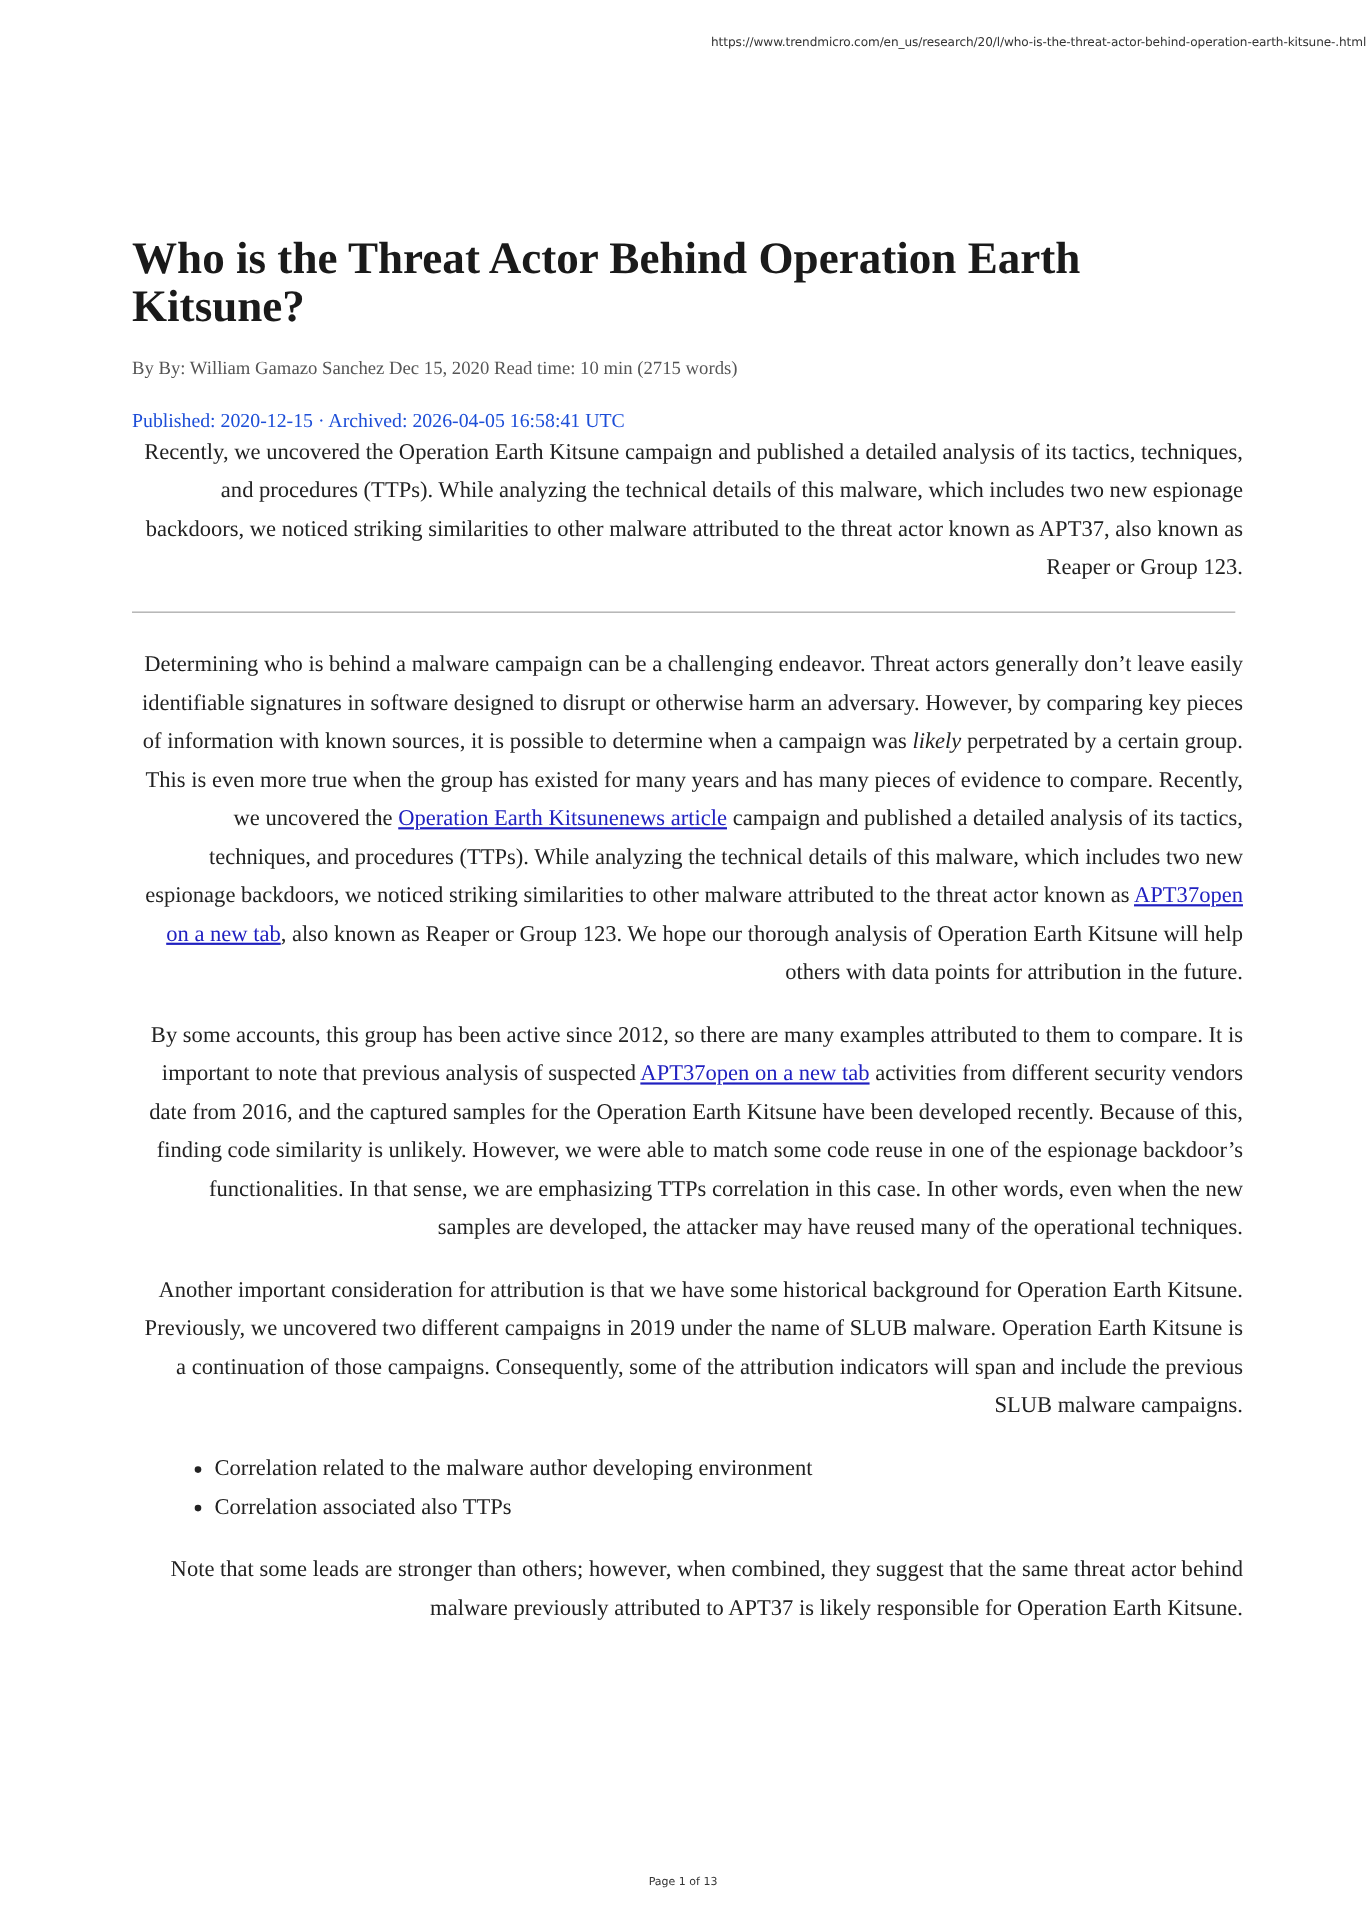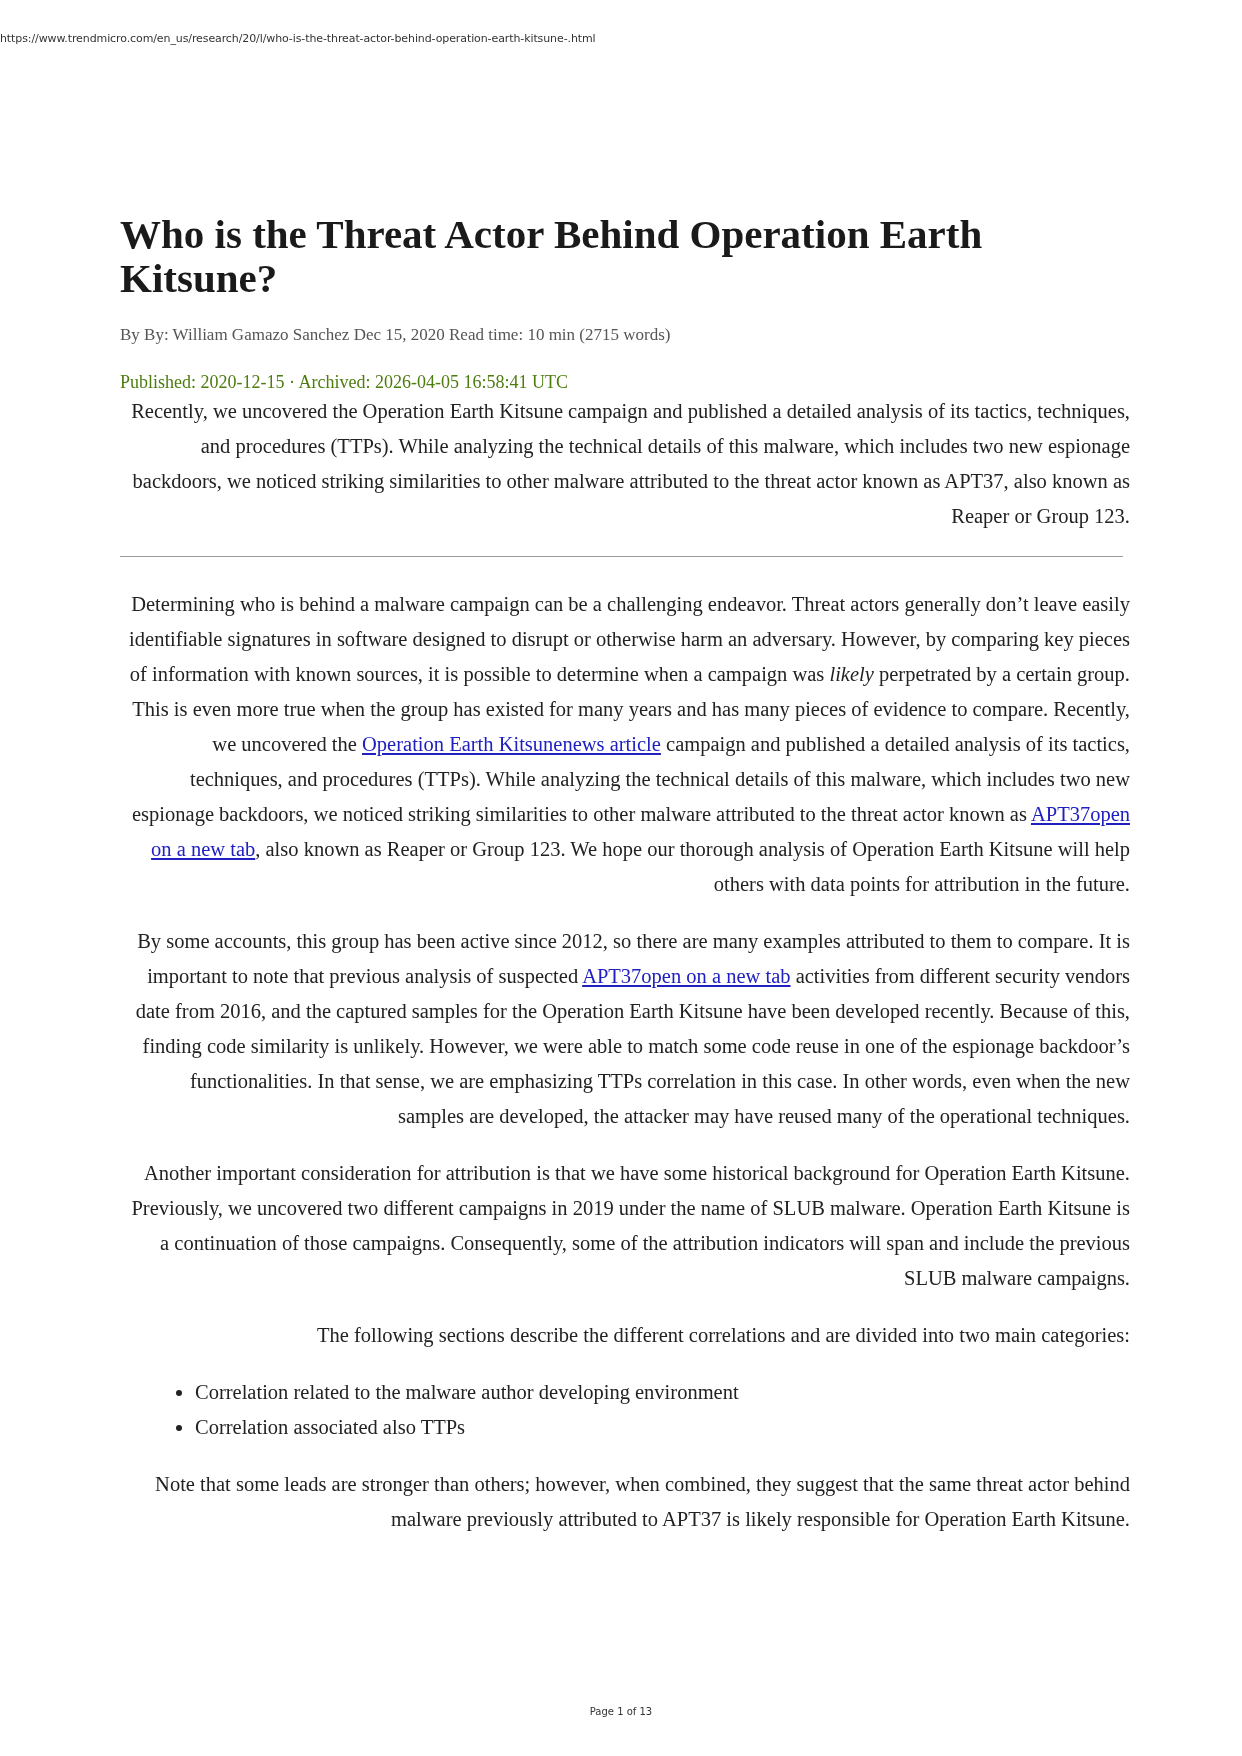--- a/index.html
+++ b/index.html
@@ -13,21 +13,21 @@
       position: relative;
       overflow: hidden;
       color: #222222;
       font-family: "Liberation Serif", "DejaVu Serif", serif;
     }
     .page-url {
       position: absolute;
       top: 32px;
       left: 0;
       width: 1242px;
-      text-align: left;
+      text-align: right;
       font-family: "DejaVu Sans", "Liberation Sans", sans-serif;
       font-size: 11px;
       color: #333333;
       letter-spacing: -0.1px;
     }
     .content {
       position: absolute;
       left: 120px;
       top: 212px;
       width: 1010px;
@@ -43,21 +43,21 @@
     .byline {
       margin-top: 22px;
       font-size: 17px;
       line-height: 26px;
       color: #555555;
     }
     .meta {
       margin-top: 22px;
       font-size: 18px;
       line-height: 24px;
-      color: #4d7c0f;
+      color: #1d4ed8;
     }
     .body-text p {
       margin: 0 0 22px 0;
       font-size: 20.5px;
       line-height: 35px;
       color: #222222;
       text-align: right;
     }
     .intro {
       margin-top: 24px;
@@ -108,21 +108,20 @@
     <p class="intro">Recently, we uncovered the Operation Earth Kitsune campaign and published a detailed analysis of its tactics, techniques, and procedures (TTPs). While analyzing the technical details of this malware, which includes two new espionage backdoors, we noticed striking similarities to other malware attributed to the threat actor known as APT37, also known as Reaper or Group 123.</p>
 
     <hr class="divider">
 
     <p><span>Determining who is behind a malware campaign can be a challenging endeavor. Threat actors generally don’t leave easily identifiable signatures in software designed to disrupt or otherwise harm an adversary. However, by comparing key pieces of information with known sources, it is possible to determine when a campaign was </span><em>likely</em><span> perpetrated by a certain group. This is even more true when the group has existed for many years and has many pieces of evidence to compare. Recently, we uncovered the </span><a class="link">Operation Earth Kitsunenews article</a><span> campaign and published a detailed analysis of its tactics, techniques, and procedures (TTPs). While analyzing the technical details of this malware, which includes two new espionage backdoors, we noticed striking similarities to other malware attributed to the threat actor known as </span><a class="link">APT37open on a new tab</a><span>, also known as Reaper or Group 123. We hope our thorough analysis of Operation Earth Kitsune will help others with data points for attribution in the future.</span></p>
 
     <p><span>By some accounts, this group has been active since 2012, so there are many examples attributed to them to compare. It is important to note that previous analysis of suspected </span><a class="link">APT37open on a new tab</a><span> activities from different security vendors date from 2016, and the captured samples for the Operation Earth Kitsune have been developed recently. Because of this, finding code similarity is unlikely. However, we were able to match some code reuse in one of the espionage backdoor’s functionalities. In that sense, we are emphasizing TTPs correlation in this case. In other words, even when the new samples are developed, the attacker may have reused many of the operational techniques.</span></p>
 
     <p>Another important consideration for attribution is that we have some historical background for Operation Earth Kitsune. Previously, we uncovered two different campaigns in 2019 under the name of SLUB malware. Operation Earth Kitsune is a continuation of those campaigns. Consequently, some of the attribution indicators will span and include the previous SLUB malware campaigns.</p>
 
-    <p>The following sections describe the different correlations and are divided into two main categories:</p>
 
     <ul class="corr-list">
       <li>Correlation related to the malware author developing environment</li>
       <li>Correlation associated also TTPs</li>
     </ul>
 
     <p>Note that some leads are stronger than others; however, when combined, they suggest that the same threat actor behind malware previously attributed to APT37 is likely responsible for Operation Earth Kitsune.</p>
   </div>
 </div>
 

